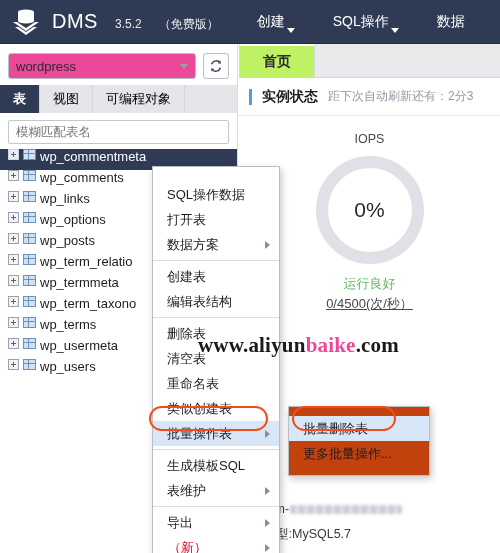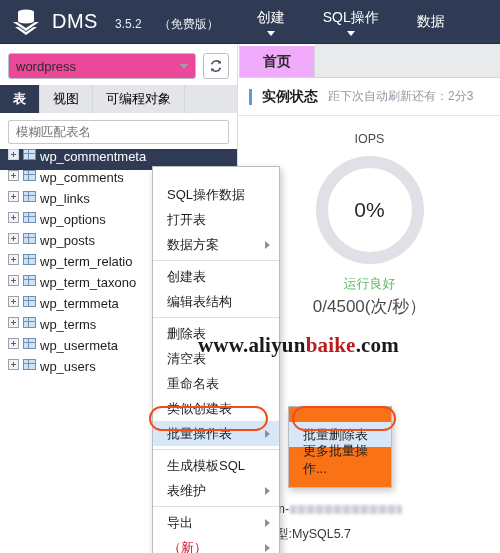--- a/index.html
+++ b/index.html
@@ -25,21 +25,21 @@
   }
   .brand {
     color: #ffffff; font-size: 20px; letter-spacing: .5px;
     display: flex; align-items: baseline; gap: 17px;
   }
   .brand .ver { font-size: 12px; color: #e8eaef; letter-spacing: 0; }
   .brand .edition { font-size: 12px; color: #e8eaef; letter-spacing: 0; }
   .nav { display: flex; align-items: center; margin-left: 38px; gap: 38px; }
   .nav-item {
     color: #ffffff; font-size: 14px; white-space: nowrap;
-    display: flex; align-items: center; gap: 2px; cursor: pointer; flex-direction: column;
+    display: flex; align-items: flex-end; gap: 2px; cursor: pointer;
   }
   .caret-d {
     display: inline-block; width: 0; height: 0;
     border-left: 4px solid transparent; border-right: 4px solid transparent;
     border-top: 5px solid #ffffff; position: relative; top: 2px;
   }
 
   
   .sidebar {
     position: absolute; left: 0; top: 44px;
@@ -119,21 +119,21 @@
     position: absolute; left: 239px; top: 44px;
     width: 261px; height: 509px; background: #f0f1f3;
   }
   .main-tabbar {
     height: 34px; background: #e9eaec; display: flex; align-items: flex-end;
     border-bottom: 1px solid #d3d6db;
   }
   .main-tab {
     height: 33px; min-width: 76px; padding: 0 16px;
     display: flex; align-items: center; justify-content: center;
-    font-size: 14px; color: #2b2b2b; background: #f0abfc;
+    font-size: 14px; color: #2b2b2b; background: #bef264;
     border-left: 1px solid #d3d6db; border-right: 1px solid #d3d6db;
     border-top: 2px solid #ffffff; font-weight: bold; cursor: pointer;
   }
   .panel {
     background: #ffffff; margin: 0; height: 475px;
     border-left: 0;
   }
   .panel-head {
     height: 38px; display: flex; align-items: center; gap: 10px;
     padding-left: 10px; border-bottom: 1px solid #e4e6ea;
@@ -145,41 +145,41 @@
   .gauge-area { padding-top: 16px; text-align: center; position: relative; }
   .gauge-label { font-size: 12.5px; color: #4a4a4a; margin-bottom: 10px; }
   .ring {
     width: 108px; height: 108px; border-radius: 50%;
     border: 12px solid #dfe1e6; margin: 0 auto;
     display: flex; align-items: center; justify-content: center;
     background: #ffffff;
   }
   .ring-val { font-size: 21px; color: #2b2b2b; }
   .health { font-size: 13px; color: #5fba5f; margin-top: 11px; height: 16px; }
-  .gauge-sub { font-size: 17px; color: #4a4a4a; margin-top: 4px; }
+  .gauge-sub { font-size: 13px; color: #4a4a4a; margin-top: 4px; text-decoration: underline; }
 
   .info-block {
     position: absolute; left: 0; bottom: 6px; width: 100%;
     padding-left: 12px; font-size: 12.5px; color: #3a3a3a; line-height: 25px;
   }
   .info-line { white-space: nowrap; overflow: hidden; display: flex; align-items: center; }
   .blur-id {
     display: inline-block; height: 9px; width: 112px; margin-left: 1px;
     background: repeating-linear-gradient(90deg,#c9ccd2 0 5px,#dfe1e5 5px 9px);
     filter: blur(1.6px); border-radius: 2px;
   }
 
   
   .watermark {
     position: absolute; left: 198px; top: 333px;
     font-family: "Liberation Serif", "DejaVu Serif", serif;
     font-size: 21px; font-weight: bold; color: #1a1a1a;
     letter-spacing: .2px; z-index: 40; pointer-events: none; white-space: nowrap;
   }
-  .watermark .wm-orange { color: #b91c1c; }
+  .watermark .wm-orange { color: #ec4899; }
 
   
   .ctx-menu {
     position: absolute; left: 152px; top: 166px; width: 128px;
     background: #ffffff; border: 1px solid #b9bdc4;
     box-shadow: 2px 3px 7px rgba(0,0,0,.22);
     z-index: 30; padding: 15px 0;
   }
   .ctx-item {
     height: 25px; display: flex; align-items: center;
@@ -194,24 +194,24 @@
   .ctx-sep { height: 1px; background: #dcdee2; margin: 3px 0; }
   .ctx-item.hl { background: #d7e7f7; }
   .ctx-item .new-tag { color: #d0021b; margin-left: 1px; }
 
   .hl-ring {
     position: absolute; border: 2.5px solid #f04c1e; border-radius: 14px;
     z-index: 45; pointer-events: none;
   }
 
   .ctx-sub {
-    position: absolute; left: 288px; top: 406px; width: 104px;
-    background: #f97316; border: 1px solid #b9bdc4;
+    position: absolute; left: 288px; top: 406px; width: 142px;
+    background: #c2410c; border: 1px solid #b9bdc4;
     box-shadow: 2px 3px 7px rgba(0,0,0,.22);
-    z-index: 32; padding: 15px 0;
+    z-index: 32; padding: 9px 0;
   }
 </style>
 </head>
 <body>
 
 <div id="app">
 
   <div class="header">
     <div class="logo-wrap">
       <svg width="30" height="30" viewBox="0 0 30 30">
@@ -307,26 +307,26 @@
         <span>wp_posts</span>
       </div>
       <div class="tree-node">
         <i class="exp"></i>
         <i class="tbl-ico"></i>
         <span>wp_term_relatio</span>
       </div>
       <div class="tree-node">
         <i class="exp"></i>
         <i class="tbl-ico"></i>
+        <span>wp_termmeta</span>
+      </div>
+      <div class="tree-node">
+        <i class="exp"></i>
+        <i class="tbl-ico"></i>
         <span>wp_term_taxono</span>
-      </div>
-      <div class="tree-node">
-        <i class="exp"></i>
-        <i class="tbl-ico"></i>
-        <span>wp_termmeta</span>
       </div>
       <div class="tree-node">
         <i class="exp"></i>
         <i class="tbl-ico"></i>
         <span>wp_terms</span>
       </div>
       <div class="tree-node">
         <i class="exp"></i>
         <i class="tbl-ico"></i>
         <span>wp_usermeta</span>

